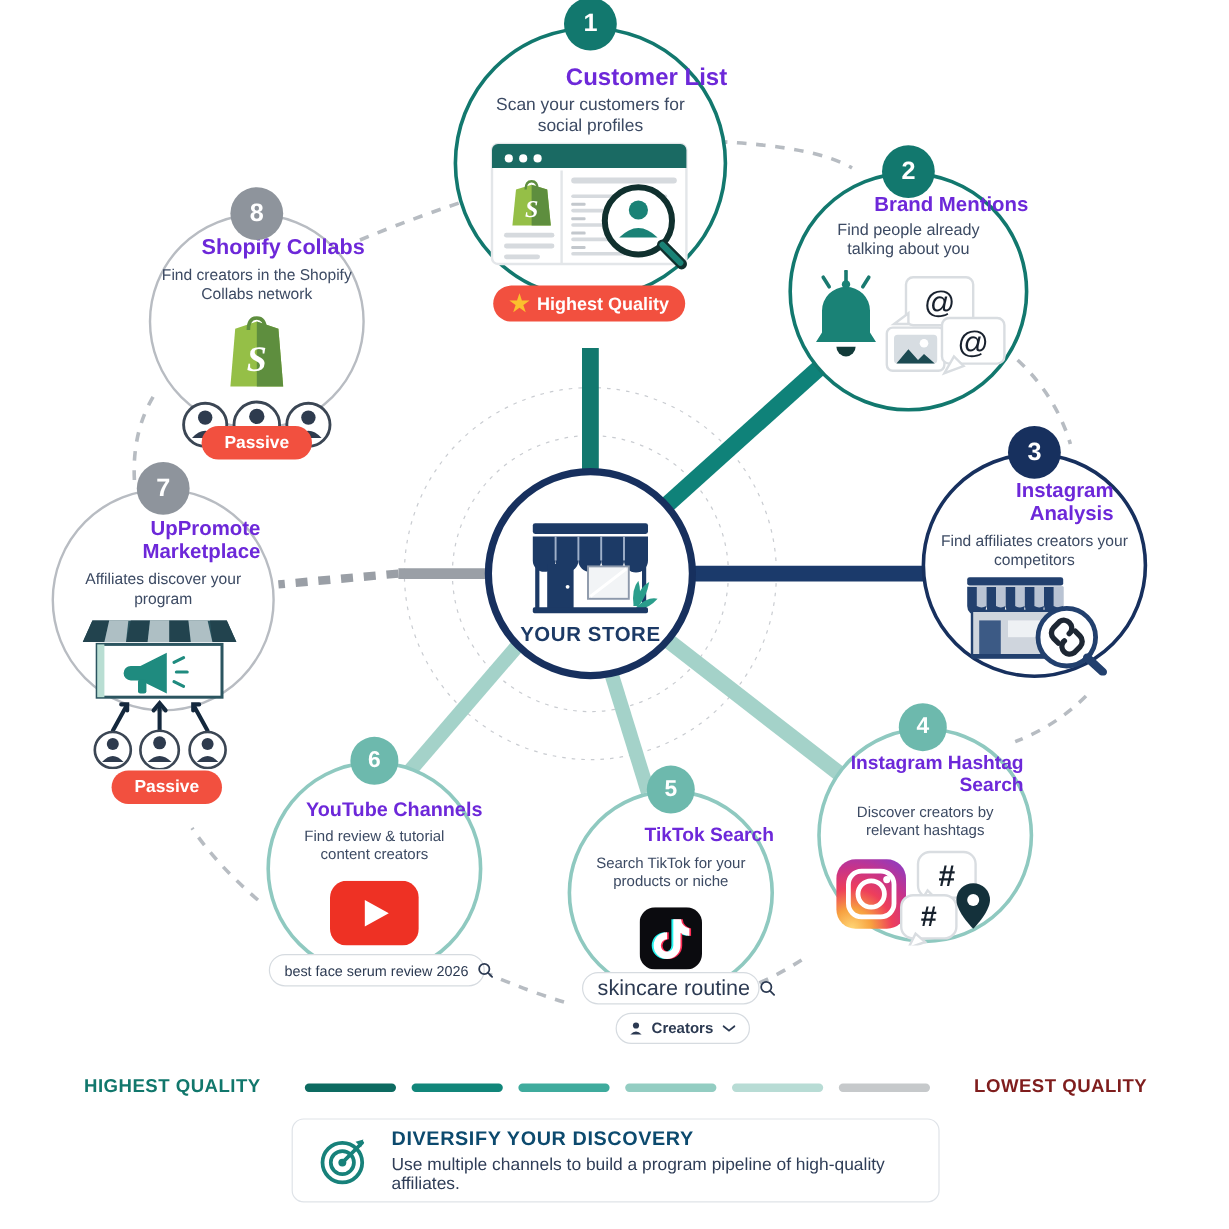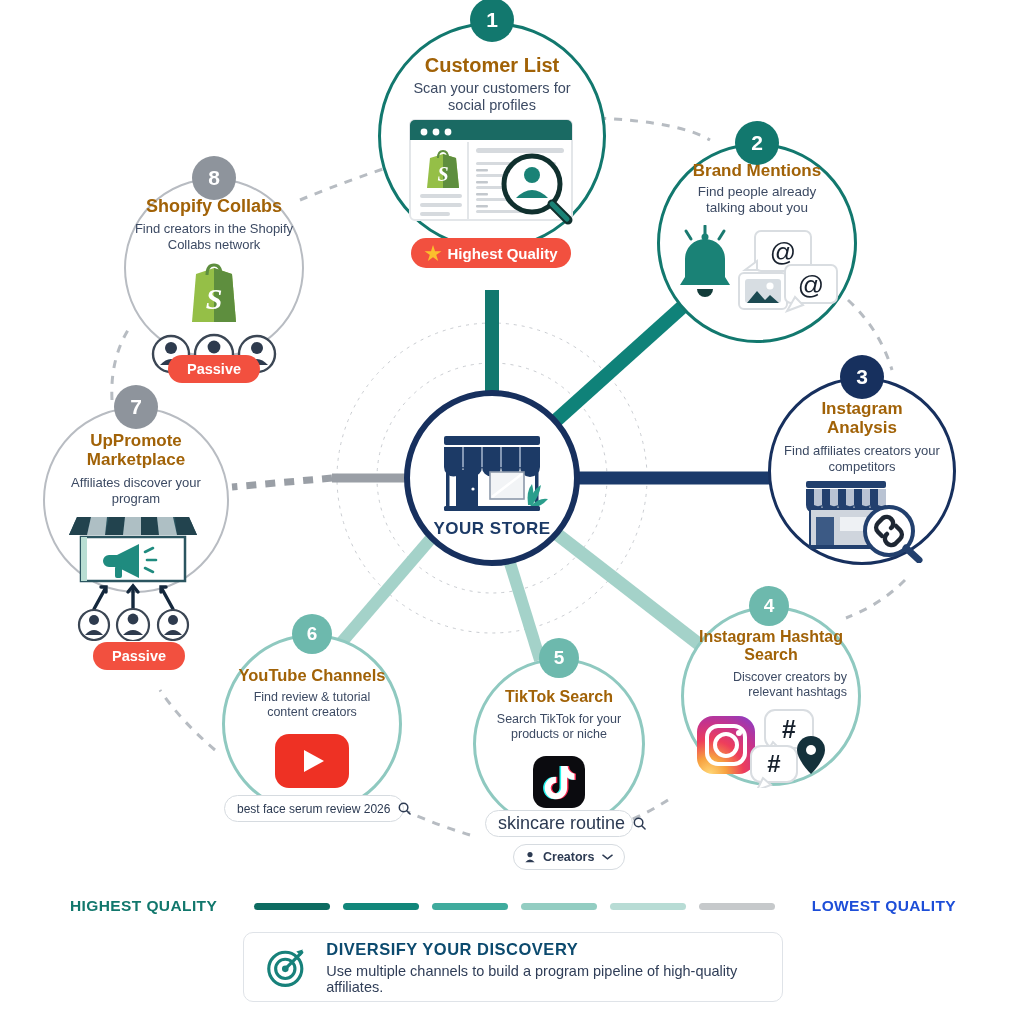--- a/index.html
+++ b/index.html
@@ -22,22 +22,22 @@
   }
   .badge-num {
     position:absolute;
     border-radius:50%;
     color:#ffffff;
     display:flex; align-items:center; justify-content:center;
     font-weight:bold;
     z-index:6;
   }
   .node-title {
-    position:absolute; width:100%; text-align:center;
-    color:#a16207; font-weight:bold; line-height:1.12;
+    position:absolute; width:100%; text-align:right;
+    color:#6d28d9; font-weight:bold; line-height:1.12;
   }
   .node-sub {
     position:absolute; width:100%; text-align:center;
     color:#3c4a63; line-height:1.2;
   }
   .pill {
     position:absolute; display:flex; align-items:center; justify-content:center;
     border-radius:999px; color:#ffffff; font-weight:bold; z-index:9;
     white-space:nowrap;
   }
@@ -49,21 +49,21 @@
     border:1.5px solid #d6dbe0; border-radius:999px; background:#fff;
     color:#2c3a52; z-index:8; white-space:nowrap;
   }
   .srch .txt { flex:1; }
   .srch .ic { margin-left:8px; display:flex; align-items:center; }
 
   
   #legend { position:absolute; left:0; top:890px; width:1024px; height:32px; display:flex; align-items:center; }
   .leg-label { font-size:15.5px; font-weight:bold; letter-spacing:0.4px; }
   .leg-left { color:#11776c; margin-left:70px; }
-  .leg-right { color:#1d4ed8; margin-right:68px; }
+  .leg-right { color:#7f1d1d; margin-right:68px; }
   .leg-bars { flex:1; display:flex; align-items:center; justify-content:center; gap:13px; margin:0 18px; }
   .leg-bar { height:7px; width:76px; border-radius:4px; }
 
   
   #footer {
     position:absolute; left:243px; top:932px; width:540px; height:70px;
     border:1.5px solid #dfe3e8; border-radius:10px; background:#fff;
     display:flex; align-items:center; padding:0 22px;
   }
   #footer .ftxt { margin-left:18px; }
@@ -260,21 +260,21 @@
         <path d="M110 47 l4 4 a6.5 6.5 0 0 1 0 9 l-5 5 a6.5 6.5 0 0 1 -9 -9 l1 -1"></path>
       </g>
       <line x1="120" y1="69" x2="133" y2="81" stroke="#22406e" stroke-width="7" stroke-linecap="round"></line>
     </svg>
   </div>
 
   <div class="node" style="left:681px; top:606px; width:180px; height:180px;">
     <div class="node-circle" style="width:180px;height:180px;border:3px solid #8fc9c0;"></div>
     <div class="badge-num" style="left:68px; top:-20px; width:40px; height:40px; background:#6db9ad; font-size:19px;">4</div>
     <div class="node-title" style="top:22px; font-size:16px; padding:0 8px;">Instagram Hashtag Search</div>
-    <div class="node-sub" style="top:64px; font-size:12.5px; padding:0 14px;text-align:right;">Discover creators by relevant hashtags</div>
+    <div class="node-sub" style="top:64px; font-size:12.5px; padding:0 14px;">Discover creators by relevant hashtags</div>
     <svg width="160" height="80" style="position:absolute;left:12px;top:102px;" viewBox="0 0 160 80">
       <defs>
         <radialGradient id="igGrad" cx="22%" cy="100%" r="130%">
           <stop offset="0%" stop-color="#ffd776"></stop>
           <stop offset="22%" stop-color="#f7a140"></stop>
           <stop offset="45%" stop-color="#ee3e5b"></stop>
           <stop offset="68%" stop-color="#c6338b"></stop>
           <stop offset="100%" stop-color="#7b3fd4"></stop>
         </radialGradient>
       </defs>

